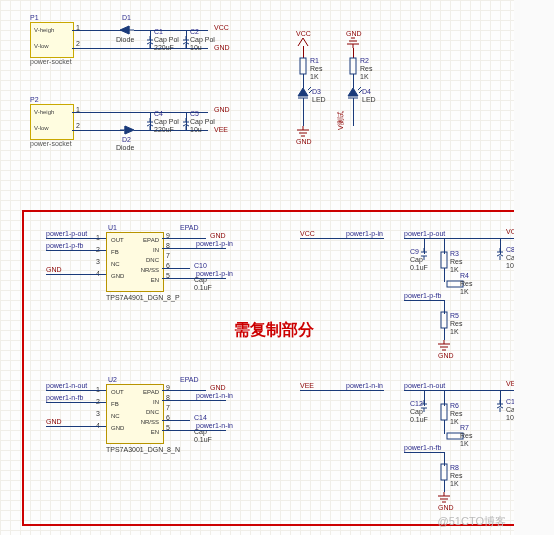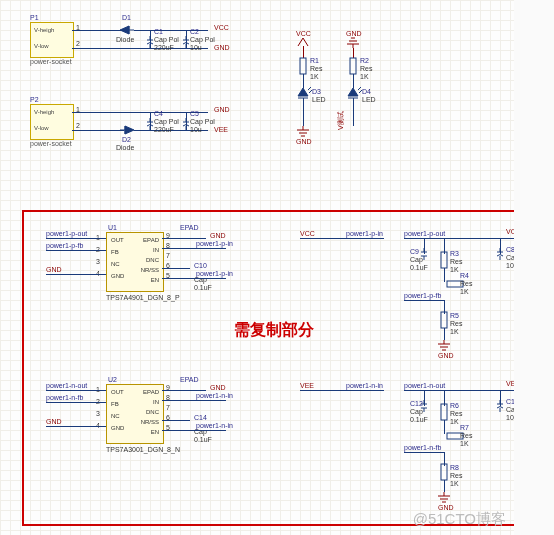--- a/index.html
+++ b/index.html
@@ -20,21 +20,21 @@
   .socket .t{position:absolute;left:3px;font-size:6px;color:#444}
   .chip{position:absolute;width:56px;height:58px;border:1px solid #b89400;background:#fffbe0}
   .chip .pn{position:absolute;font-size:6px;color:#333}
   .diode{position:absolute;width:14px;height:8px}
   .cap{position:absolute;width:6px;height:12px}
   .led{position:absolute;width:10px;height:10px}
   .gnd{position:absolute;width:12px;height:10px}
   .res{position:absolute;width:6px;height:16px}
   .redbox{position:absolute;left:22px;top:210px;width:512px;height:312px;border:2px solid #c00}
   .redtext{position:absolute;color:#c00;font-size:16px;font-weight:bold}
-  .watermark{position:absolute;right:8px;bottom:6px;font-size:15px;color:#bbb}
+  .watermark{position:absolute;right:8px;bottom:6px;font-size:11px;color:#bbb}
   svg{overflow:visible}
 </style>
 </head>
 <body>
 
 <div class="page">
   <div class="grid"></div>
 
   <div class="txt lbl" style="left:30px;top:14px">P1</div>
   <div class="socket" style="left:30px;top:22px">

